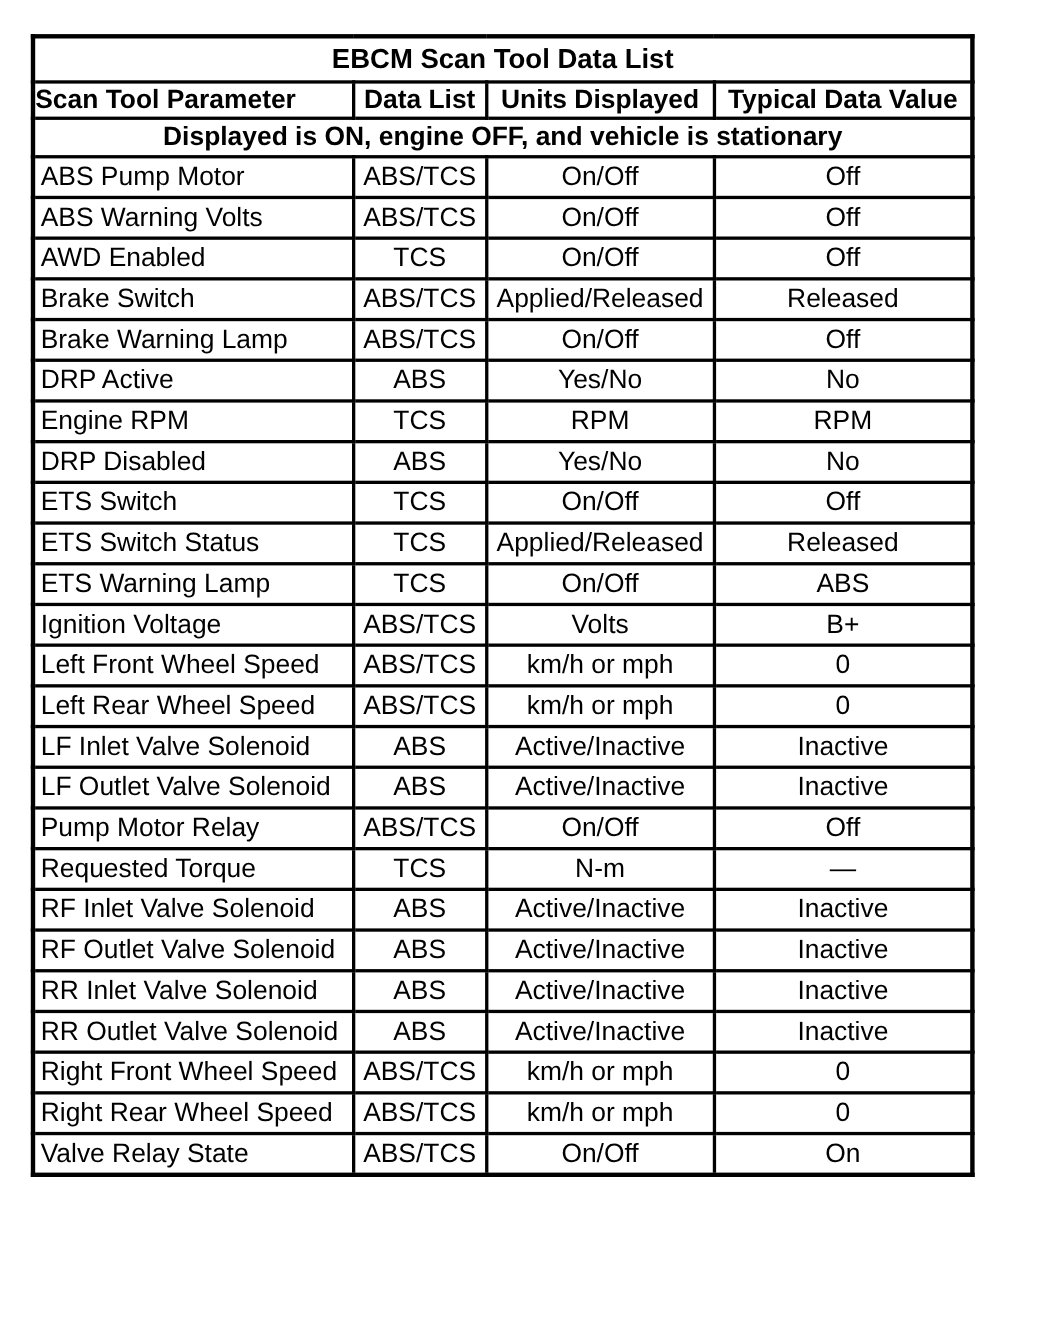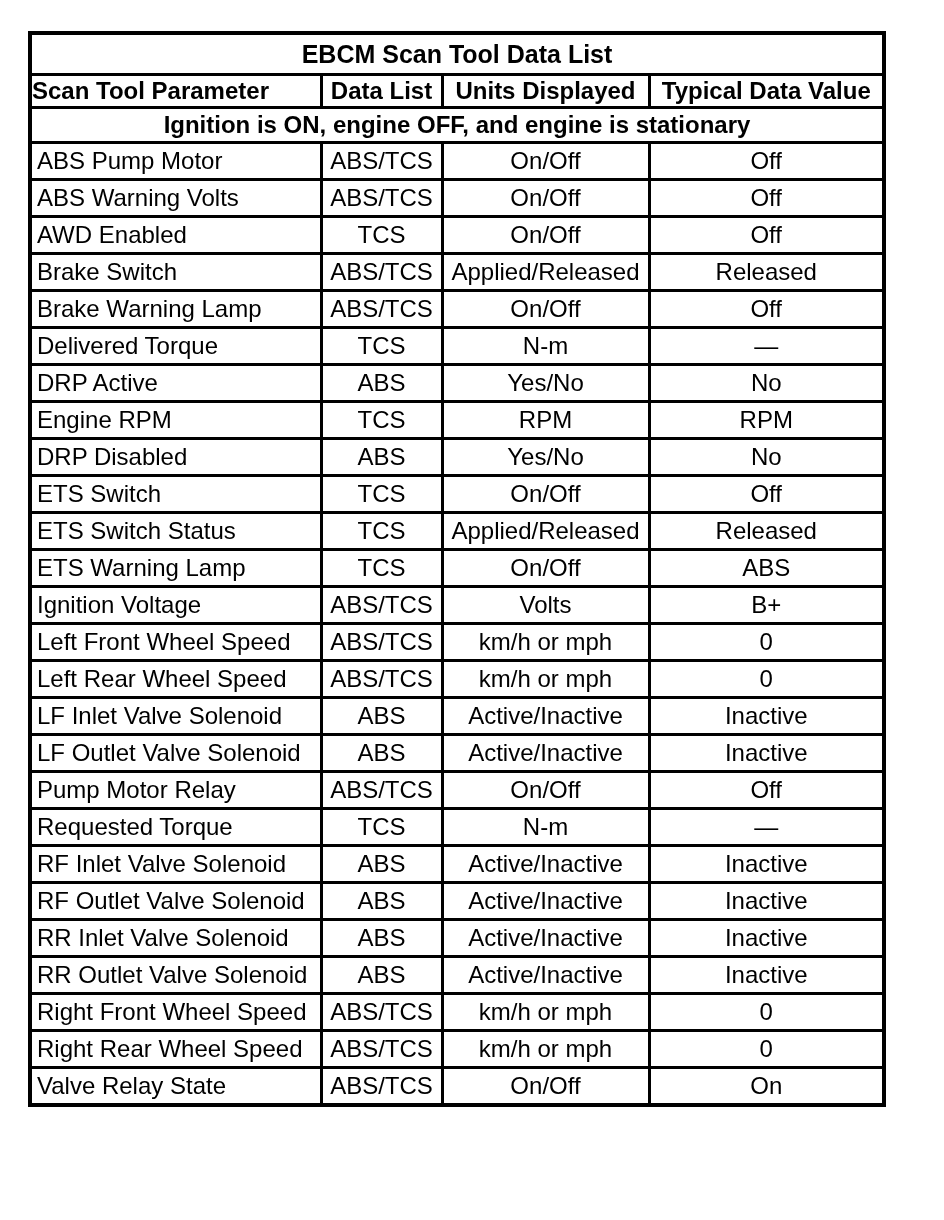--- a/index.html
+++ b/index.html
@@ -82,21 +82,21 @@
       <tr class="title-row">
         <th colspan="4">EBCM Scan Tool Data List</th>
       </tr>
       <tr class="header-row">
         <th class="param-head">Scan Tool Parameter</th>
         <th>Data List</th>
         <th>Units Displayed</th>
         <th>Typical Data Value</th>
       </tr>
       <tr class="condition-row">
-        <th colspan="4">Ignition is ON, engine OFF, and engine is stationary</th>
+        <th colspan="4">Displayed is ON, engine OFF, and vehicle is stationary</th>
       </tr>
     </thead>
     <tbody id="table-body">
         <tr>
           <td class="param-cell">ABS Pump Motor</td>
           <td>ABS/TCS</td>
           <td>On/Off</td>
           <td>Off</td>
         </tr>
         <tr>
@@ -115,26 +115,20 @@
           <td class="param-cell">Brake Switch</td>
           <td>ABS/TCS</td>
           <td>Applied/Released</td>
           <td>Released</td>
         </tr>
         <tr>
           <td class="param-cell">Brake Warning Lamp</td>
           <td>ABS/TCS</td>
           <td>On/Off</td>
           <td>Off</td>
-        </tr>
-        <tr>
-          <td class="param-cell">Delivered Torque</td>
-          <td>TCS</td>
-          <td>N-m</td>
-          <td>—</td>
         </tr>
         <tr>
           <td class="param-cell">DRP Active</td>
           <td>ABS</td>
           <td>Yes/No</td>
           <td>No</td>
         </tr>
         <tr>
           <td class="param-cell">Engine RPM</td>
           <td>TCS</td>

